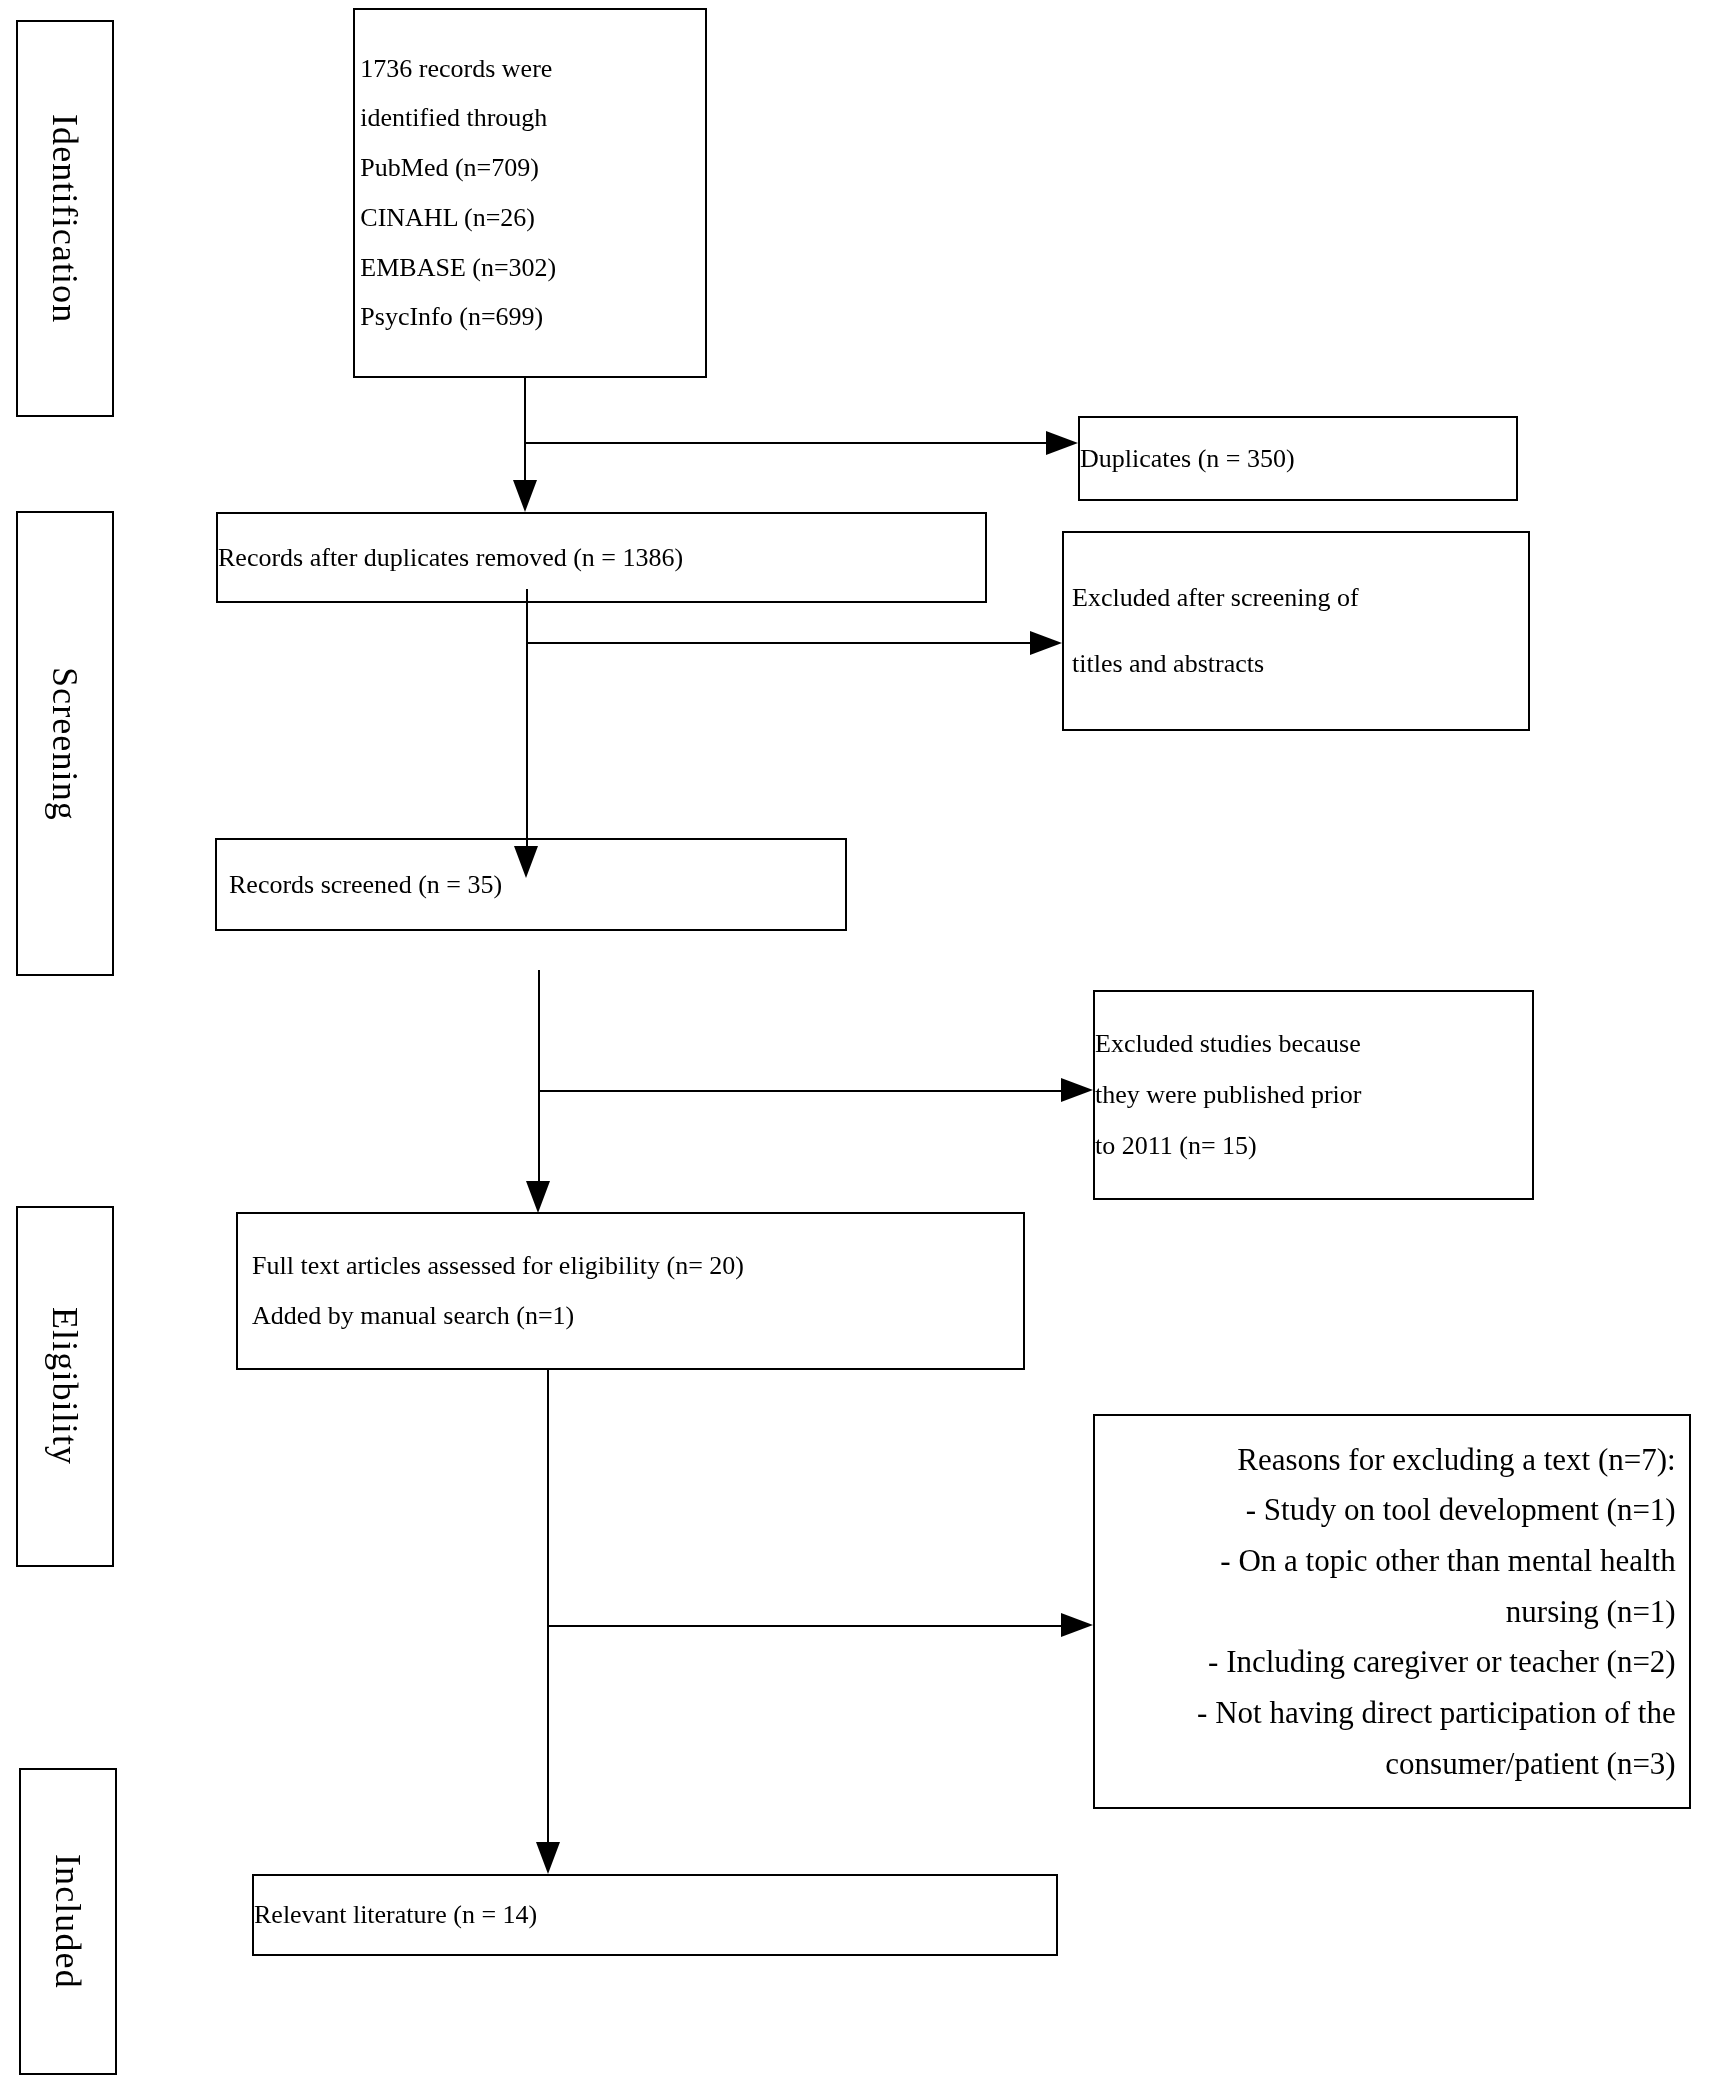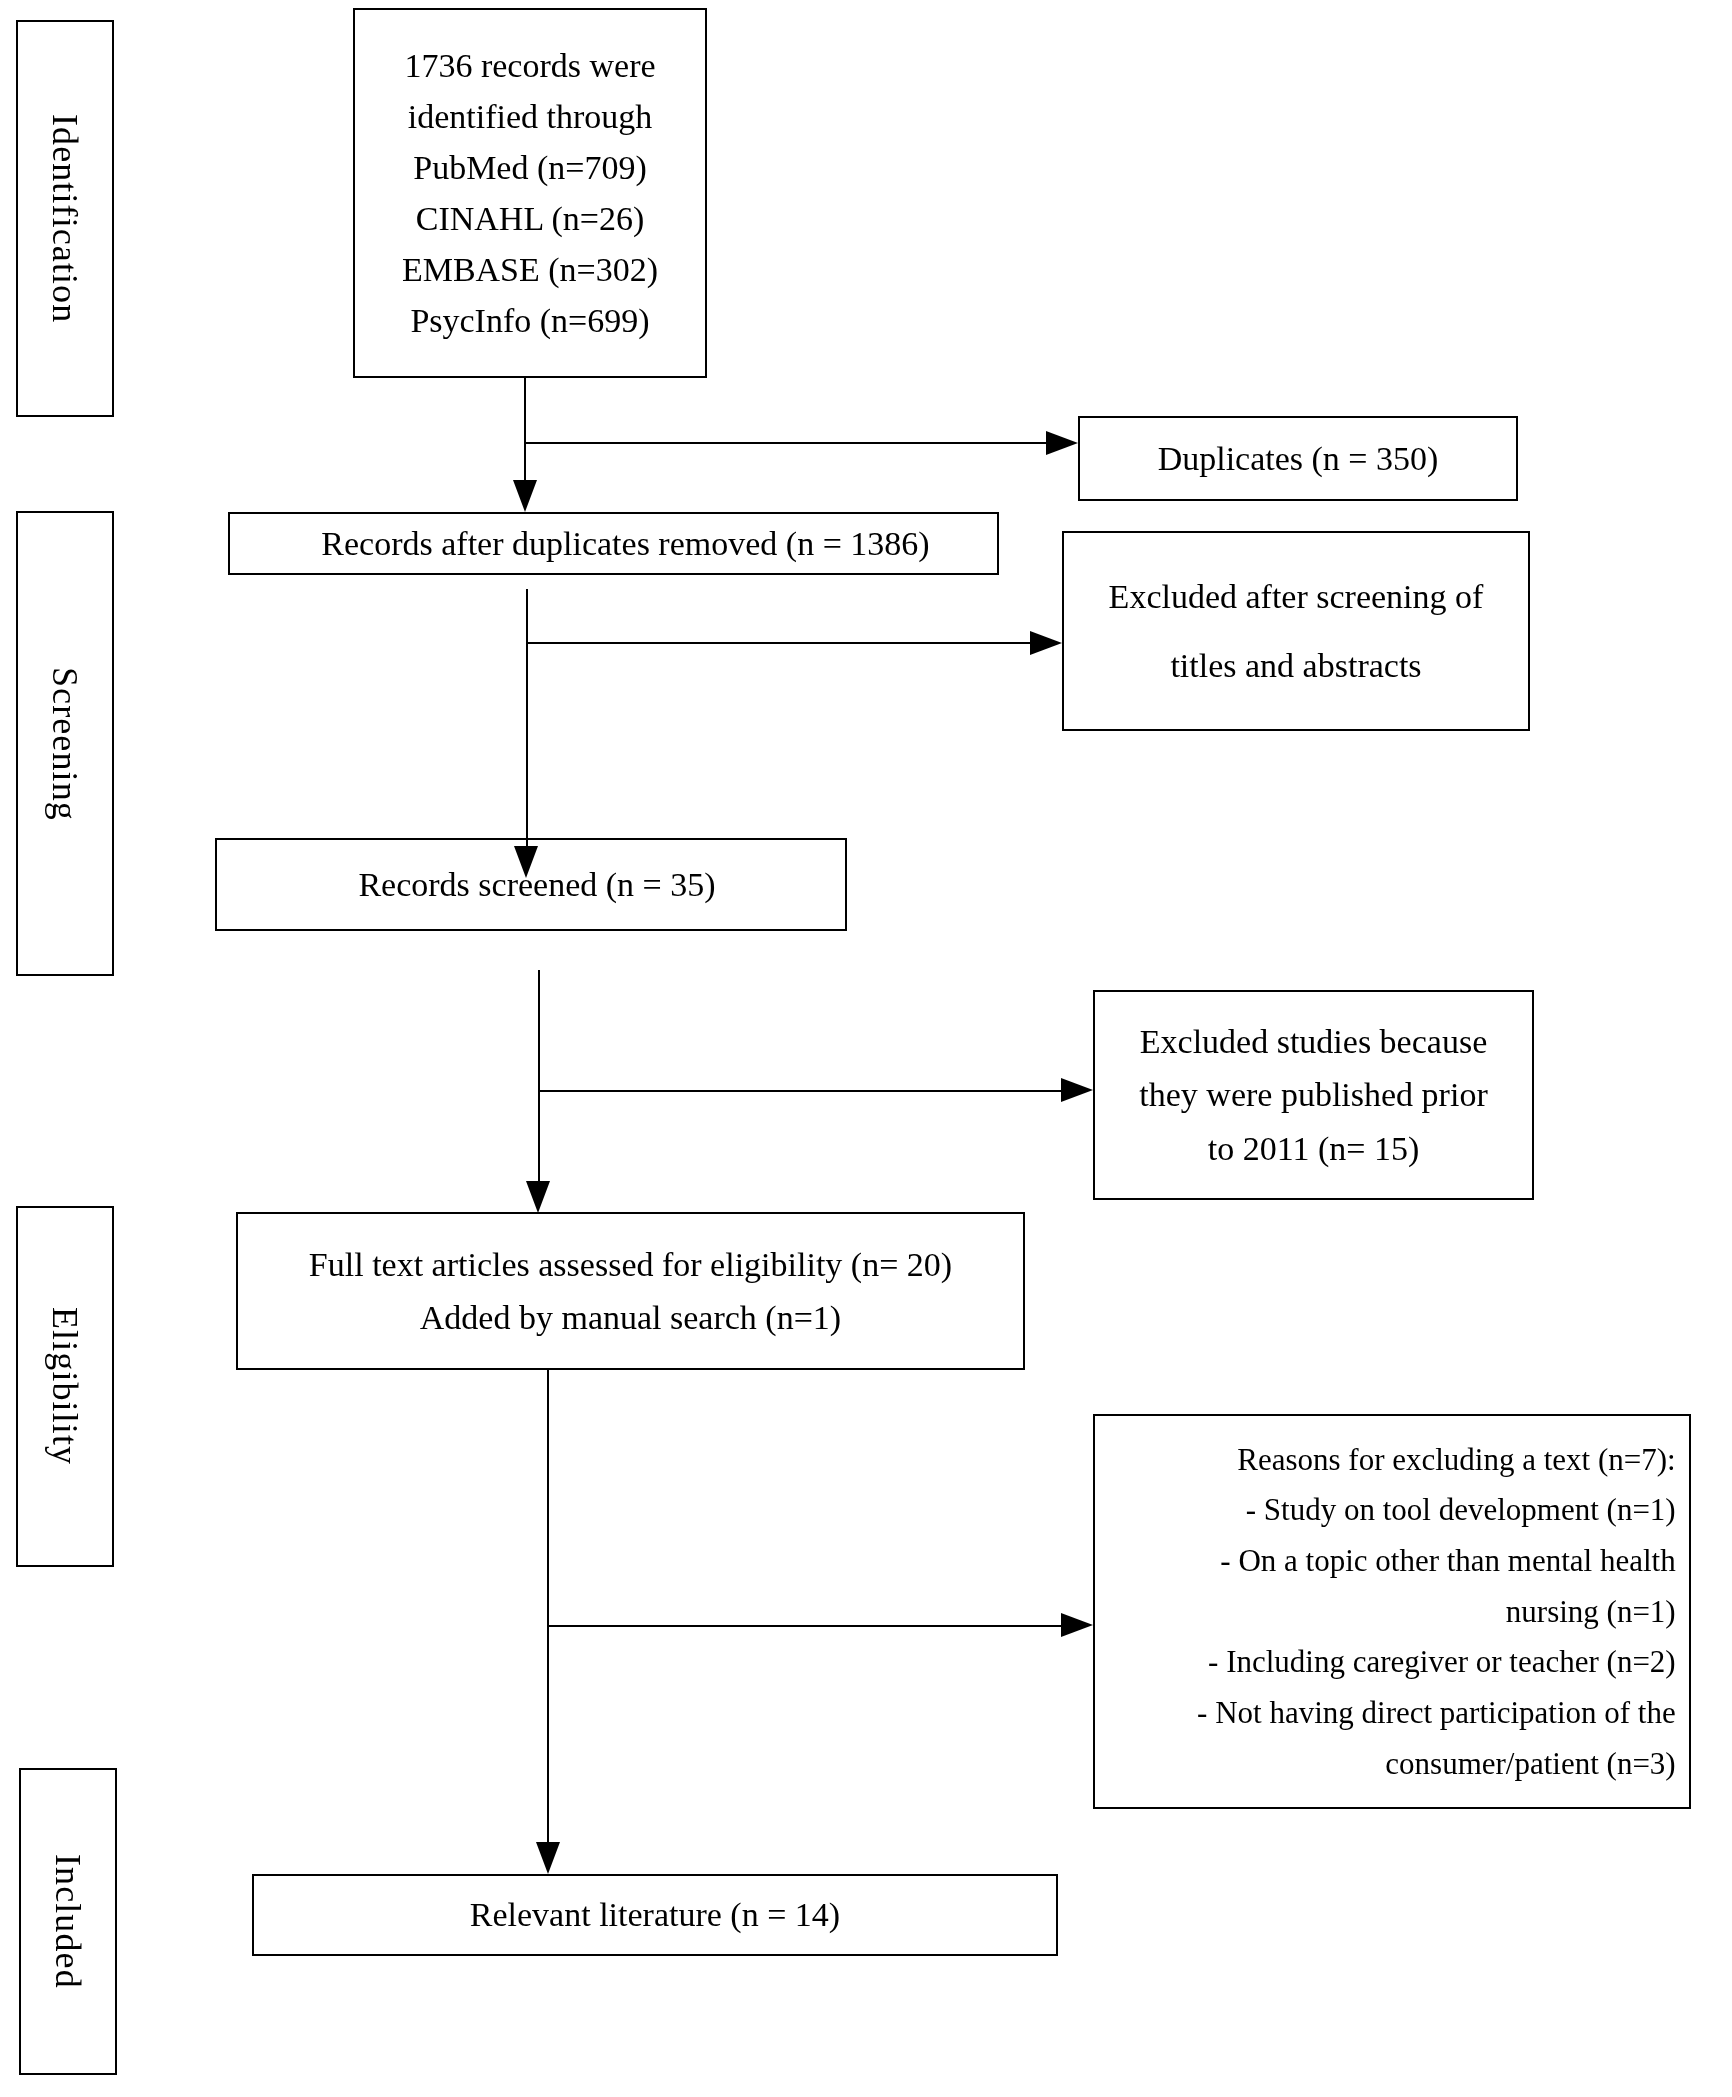--- a/index.html
+++ b/index.html
@@ -8,22 +8,22 @@
 
   .box {
     position: absolute;
     border: 2.7px solid #000000;
     background: #ffffff;
     box-sizing: border-box;
     display: flex;
     flex-direction: column;
     justify-content: space-evenly;
     align-items: center;
-    text-align: center;
-    font-size: 34px;
+    text-align: left;
+    font-size: 26px;
     line-height: 1.15;
   }
   .box .line { width: 100%; }
 
   .stage {
     position: absolute;
     border: 2.7px solid #000000;
     background: #ffffff;
     box-sizing: border-box;
     display: flex;
@@ -85,21 +85,21 @@
     <div class="line">PubMed (n=709)</div>
     <div class="line">CINAHL (n=26)</div>
     <div class="line">EMBASE (n=302)</div>
     <div class="line">PsycInfo (n=699)</div>
   </div>
 
   <div class="box" style="left:1078px; top:416px; width:440px; height:85px;">
     <div class="line">Duplicates (n = 350)</div>
   </div>
 
-  <div class="box" style="left:228px; top:512px; width:771px; height:63px;padding-left:24px;">
+  <div class="box" style="left:216px; top:512px; width:771px; height:91px;">
     <div class="line">Records after duplicates removed (n = 1386)</div>
   </div>
 
   <div class="box" style="left:1062px; top:531px; width:468px; height:200px; padding:13.3px 8px;">
     <div class="line">Excluded after screening of</div>
     <div class="line">titles and abstracts</div>
   </div>
 
   <div class="box" style="left:215px; top:838px; width:632px; height:93px;padding-left:12px;">
     <div class="line">Records screened (n = 35)</div>

